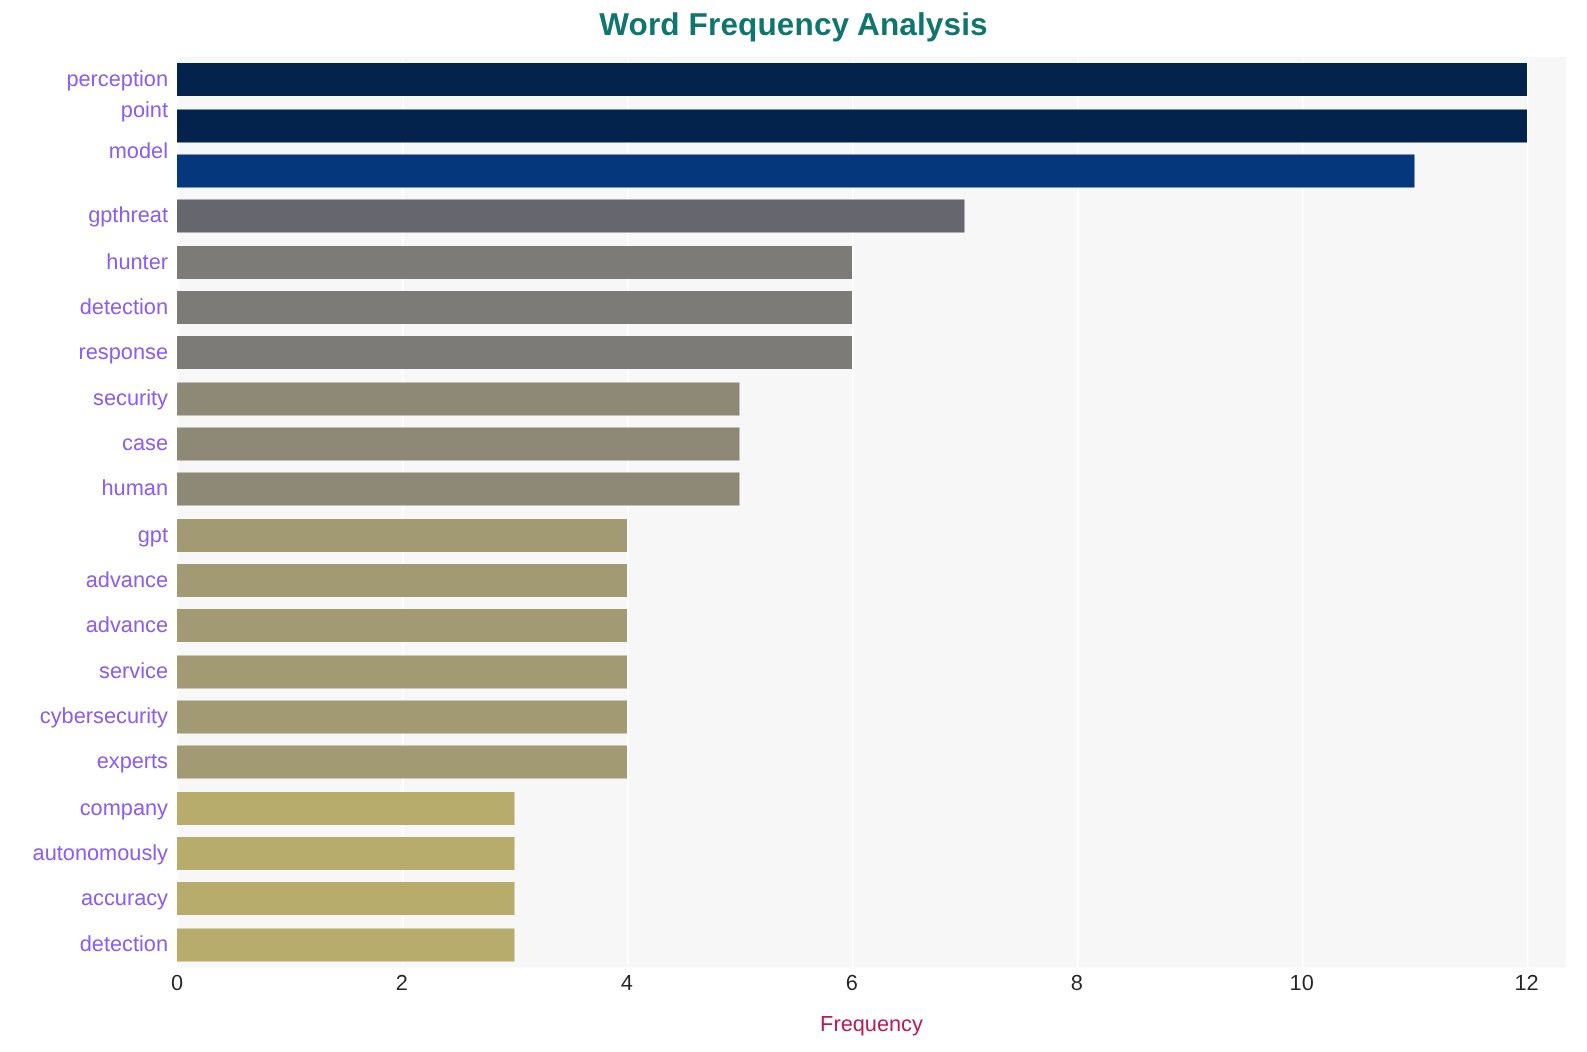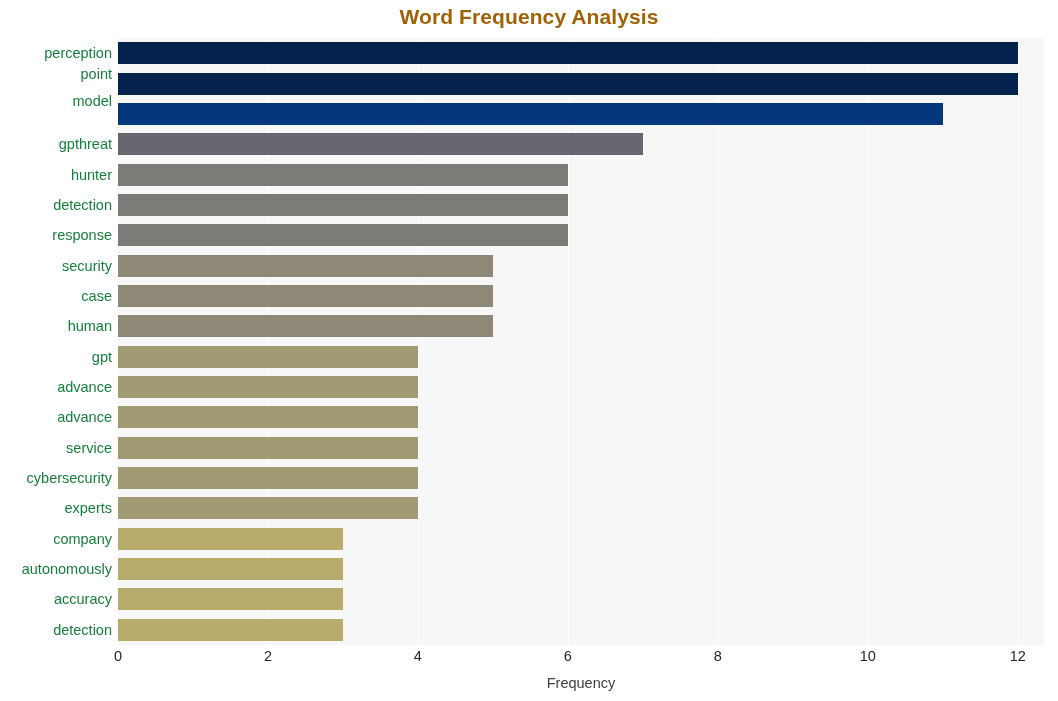--- a/index.html
+++ b/index.html
@@ -16,21 +16,21 @@
     height: 701px;
     background: #ffffff;
   }
   #chart-title {
     position: absolute;
     left: 0; top: 5px;
     width: 1058px;
     text-align: center;
     font-size: 21px;
     font-weight: bold;
-    color: #a16207;
+    color: #0f766e;
     letter-spacing: 0.1px;
   }
   
   #plot-area {
     position: absolute;
     left: 118px;
     top: 38px;
     width: 926px;
     height: 607px;
     background: #f7f7f7;
@@ -54,21 +54,21 @@
     left: 0; top: 38px;
     width: 112px;
     height: 607px;
   }
   .y-tick-label {
     position: absolute;
     right: 0;
     width: 112px;
     text-align: right;
     font-size: 14.5px;
-    color: #15803d;
+    color: #8b5cf6;
     line-height: 1;
     white-space: nowrap;
   }
   
   #x-axis-labels {
     position: absolute;
     left: 118px;
     top: 649px;
     width: 926px;
     height: 22px;
@@ -82,21 +82,21 @@
     line-height: 1;
     white-space: nowrap;
   }
   #x-axis-title {
     position: absolute;
     left: 118px;
     top: 675px;
     width: 926px;
     text-align: center;
     font-size: 14.5px;
-    color: #404040;
+    color: #be185d;
   }
 </style>
 </head>
 <body>
 
 <div id="figure">
 
   <div id="chart-title">Word Frequency Analysis</div>
 
   <div id="plot-area">

